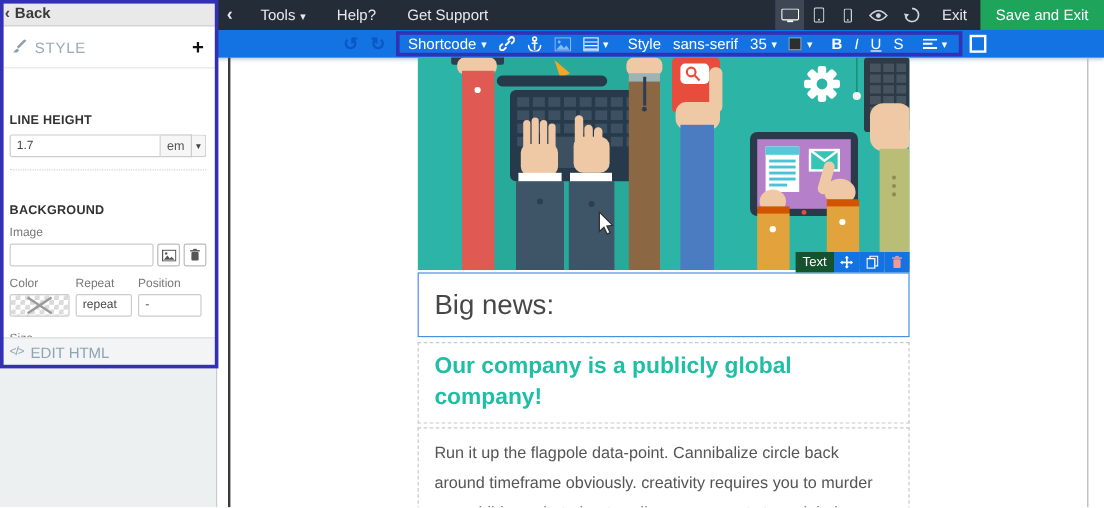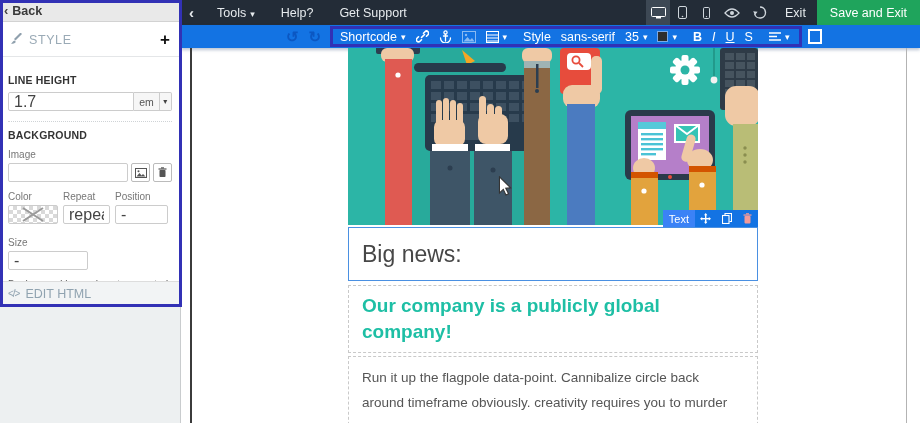--- a/index.html
+++ b/index.html
@@ -40,23 +40,23 @@
              border-right:1px solid #c9ccce; font-size:12px; color:#333; }
   .sb-head { height:22px; background:#e9e9e9; border-bottom:1px solid #d2d2d2; display:flex; align-items:center; }
   .sb-head .chev { color:#444; font-weight:bold; font-size:13px; padding:0 4px; cursor:pointer; }
   .sb-head .lbl { font-weight:bold; font-size:12.5px; color:#3a3a3a; }
   .sb-style { display:flex; align-items:center; padding:9px 10px 8px 10px; }
   .sb-style .t { color:#9aaab6; letter-spacing:.6px; font-size:12.5px; margin-left:6px; }
   .sb-style .plus { margin-left:auto; font-size:17px; font-weight:bold; color:#111; cursor:pointer; line-height:1; }
   .sb-div { border-top:1px solid #e4e6e8; margin:0 0 0 0; }
   .sb-dot { border-top:1px dotted #cfd3d6; margin:8px 8px 0 8px; }
   .sb-sec { padding:10px 8px 0 8px; }
-  .sb-label { font-weight:bold; font-size:10.5px; color:#333; letter-spacing:.2px; }
+  .sb-label { font-weight:bold; font-size:10.5px; color:#333; letter-spacing:.2px;margin-top:20px; }
   .sb-small { font-size:10px; color:#777; margin-bottom:3px; }
-  .inp { border:1px solid #ccc; border-radius:2px; height:19px; font-size:16px; color:#444;
+  .inp { border:1px solid #ccc; border-radius:2px; height:19px; font-size:10px; color:#444;
          padding:0 5px; background:#fff; width:100%; font-family:"Liberation Sans",sans-serif; }
   .lh-row { display:flex; margin-top:6px; }
   .lh-row .inp { border-radius:2px 0 0 2px; }
   .unit { border:1px solid #ccc; border-left:none; background:#f6f6f6; font-size:10.5px; color:#555;
           display:flex; align-items:center; padding:0 5px; }
   .unit-caret { border:1px solid #ccc; border-left:none; border-radius:0 2px 2px 0; background:#f6f6f6;
                 width:16px; display:flex; align-items:center; justify-content:center; font-size:8px; color:#444; cursor:pointer; }
   .img-row { display:flex; gap:3px; margin-top:2px; }
   .mini-btn { width:19px; height:19px; border:1px solid #bbb; border-radius:2px; background:#fff;
               display:flex; align-items:center; justify-content:center; cursor:pointer; flex:0 0 auto; }
@@ -85,21 +85,21 @@
   .img-block svg.illu { display:block; }
   .title-block { margin-top:2px; height:54px; border:1px solid #4a90e2; background:#fff;
                  display:flex; align-items:center; padding-left:13px; font-size:23px; color:#474747; }
   .heading-block { margin-top:4px; border:1px dashed #c9c9c9; padding:7px 13px 8px 13px;
                    font-size:19px; font-weight:bold; color:#1ebfa5; line-height:1.35; width:410px; }
   .para-block { margin-top:3px; border:1px dashed #c9c9c9; padding:9px 13px 14px 13px;
                 font-size:13.5px; color:#555; line-height:1.85; width:410px; }
 
   
   .mini-toolbar { position:absolute; right:0; bottom:-2px; height:17px; display:flex; z-index:20; }
-  .mt-label { background:#3b82f6; color:#fff; font-size:11px; display:flex; align-items:center; padding:0 6px; }
+  .mt-label { background:#14532d; color:#fff; font-size:11px; display:flex; align-items:center; padding:0 6px; }
   .mt-btn { background:#1373e3; width:21px; display:flex; align-items:center; justify-content:center; cursor:pointer; }
 
   .cursor { position:absolute; left:150px; top:128px; z-index:25; }
 </style>
 </head>
 <body>
 
 <div class="stage">
 
   <div class="topbar">

